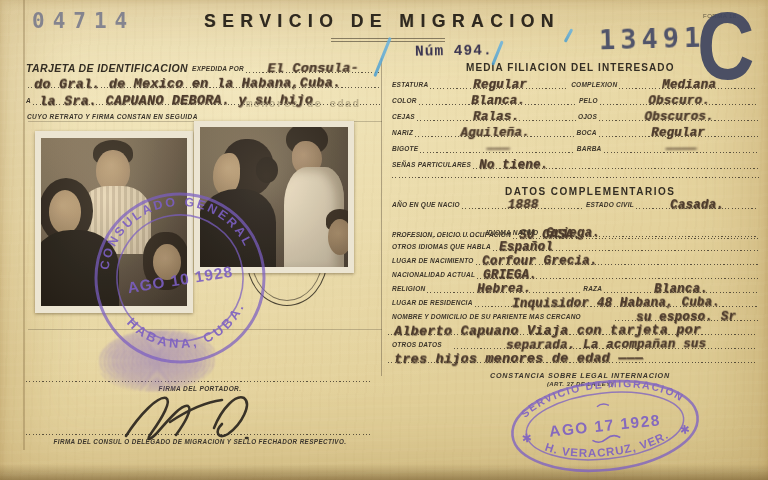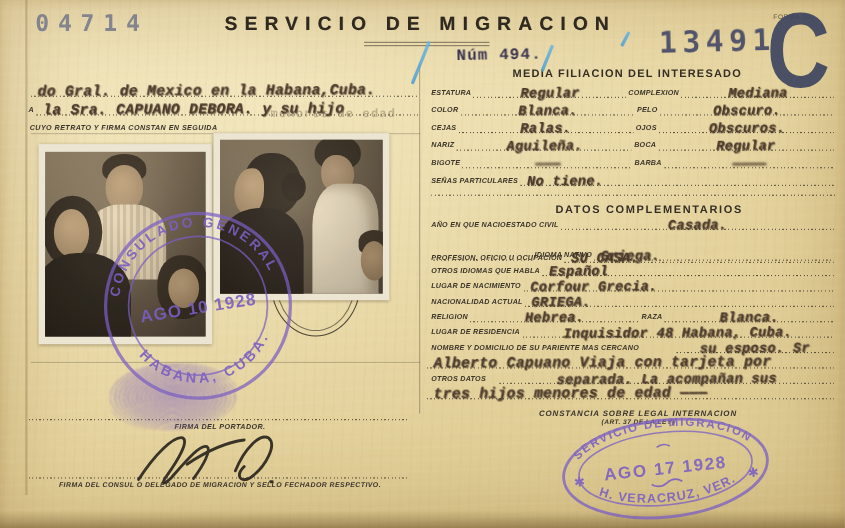--- a/index.html
+++ b/index.html
@@ -86,20 +86,27 @@
   <div class="rule" style="left:331px;top:41px;width:114px;"></div>
   <div class="num494">Núm 494.</div>
   <div class="folio">13491</div>
   <div class="forma">FORMA 18.</div>
   <div class="serC">C</div>
 
   <div class="pen" style="left:381px;top:36px;height:42px;transform:rotate(22deg);"></div>
   <div class="pen" style="left:496px;top:40px;height:26px;transform:rotate(22deg);"></div>
   <div class="pen" style="left:567px;top:28px;height:15px;transform:rotate(28deg);"></div>
 
+  <div class="frow" style="left:26px;top:58px;width:356px;height:16px;">
+    <span class="biglbl">TARJETA DE IDENTIFICACION</span>
+    <span class="plbl" style="margin-left:4px;">EXPEDIDA POR</span>
+    <span class="lead">
+        <i class="tw c big">El Consula-</i>
+      </span>
+  </div>
   <div class="frow" style="left:26px;top:74px;width:356px;height:15px;">
     <span class="lead">
         <i class="tw l big">do Gral. de Mexico en la Habana,Cuba.</i>
       </span>
   </div>
   <div class="frow" style="left:26px;top:89px;width:356px;height:17px;">
     <span class="plbl">A</span>
     <span class="lead">
         <i class="tw l big">la Sra. CAPUANO DEBORA. y su hijo</i>
       </span>
@@ -232,20 +239,23 @@
     <span class="lead">
         <i class="tw l">No tiene.</i>
       </span>
   </div>
   <div class="dotline" style="left:392px;top:177px;width:368px;"></div>
 
   <div class="sechead" style="left:505px;top:186px;font-size:10px;letter-spacing:1.5px;">DATOS COMPLEMENTARIOS</div>
 
   <div class="frow" style="left:392px;top:196px;width:368px;height:14px;">
     <span class="plbl">AÑO EN QUE NACIO</span>
+    <span class="lead">
+        <i class="tw c">1888</i>
+      </span>
     <span class="plbl">ESTADO CIVIL</span>
     <span class="lead">
         <i class="tw c">Casada.</i>
       </span>
   </div>
   <div class="frow" style="left:392px;top:226px;width:368px;height:14px;">
     <span class="plbl">PROFESION, OFICIO U OCUPACION</span>
     <span class="lead">
         <i class="tw l">SU CASA.</i>
       </span>

